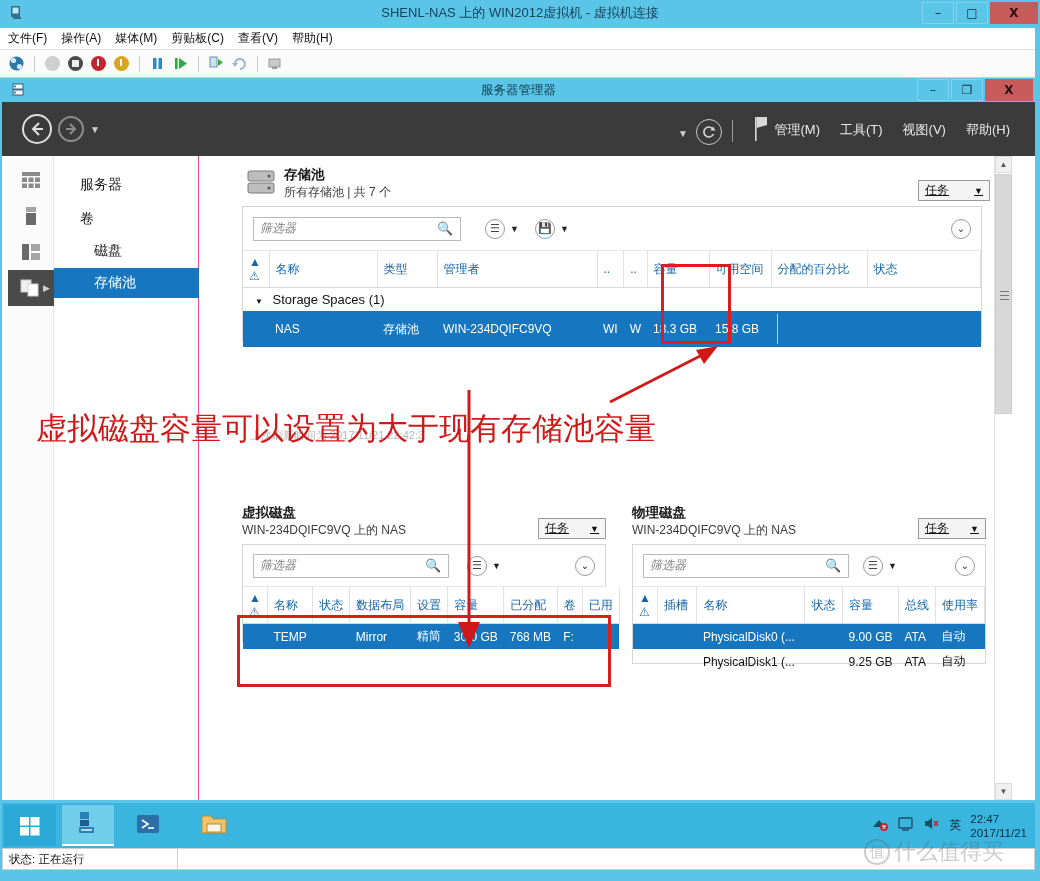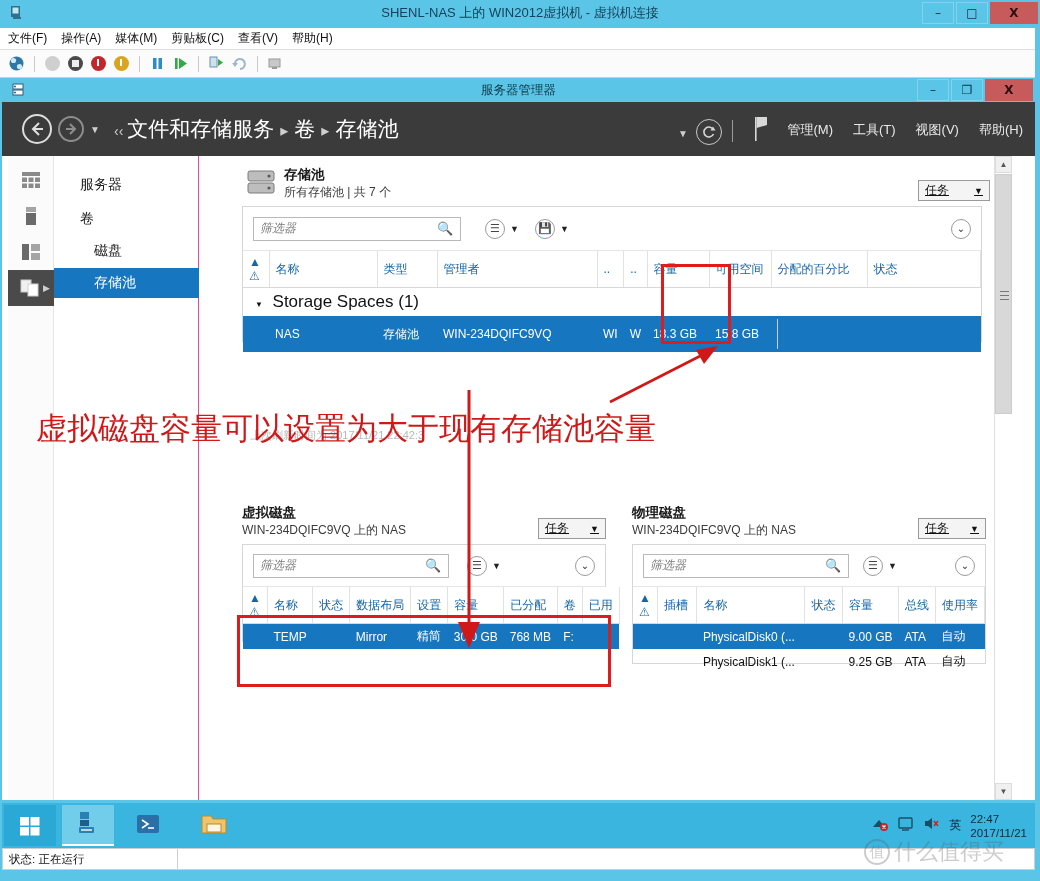--- a/index.html
+++ b/index.html
@@ -64,21 +64,21 @@
   .crumb .sep { color:#cfcfcf; font-size:16px; padding:0 6px; }
   .crumb .dots { color:#cfcfcf; font-size:14px; padding-right:4px; }
   .hdr-caret { position:absolute; left:676px; top:26px; color:#cfcfcf; font-size:10px; }
   .hdr-refresh {
     position:absolute; left:694px; top:17px; width:26px; height:26px; border-radius:50%;
     border:1.5px solid #c9c9c9; color:#d5d5d5; font-size:13px;
     display:flex; align-items:center; justify-content:center;
   }
   .hdr-div { position:absolute; left:730px; top:18px; width:1px; height:22px; background:#9a9a9a; }
   .hdr-flag { position:absolute; left:752px; top:14px; width:16px; height:26px; }
-  .hdr-menus { position:absolute; right:12px; top:19px; display:flex; gap:20px; }
+  .hdr-menus { position:absolute; right:25px; top:19px; display:flex; gap:20px; }
   .hdr-menus span { color:#e8e8e8; font-size:13px; white-space:nowrap; }
 
   
   .sm-body { position:absolute; left:0; top:78px; width:1033px; height:644px; background:#ffffff; }
   .rail { position:absolute; left:6px; top:0; width:46px; height:644px; background:#fbfbfb; border-right:1px solid #e6e6e6;}
   .rail-item { position:absolute; left:0; width:46px; height:36px; display:flex; align-items:center; justify-content:center; }
   .rail-item.sel { background:#4a4a4a; }
   .rail-arrow { position:absolute; right:4px; top:13px; color:#cfcfcf; font-size:9px;}
 
   .navlist { position:absolute; left:52px; top:0; width:145px; height:644px; background:#ffffff; border-right:1px solid #ec4899; }
@@ -274,23 +274,20 @@
       </div>
       <div class="nav-fwd">
         <svg width="14" height="12" viewBox="0 0 14 12">
             <path d="M6 1 L11 6 L6 11" stroke="#8d8d8d" stroke-width="2" fill="none"></path>
             <line x1="2" y1="6" x2="11" y2="6" stroke="#8d8d8d" stroke-width="2"></line>
           </svg>
       </div>
       <span class="nav-caret" style="font-size:0;">chevron-down-icon</span>
       <span class="nav-caret">▼</span>
 
-      <div class="crumb">
-        <span class="dots">‹‹</span><span>文件和存储服务</span><span class="sep">▸</span><span>卷</span><span class="sep">▸</span><span>存储池</span>
-      </div>
 
       <span class="hdr-caret">▼</span>
       <div class="hdr-refresh">
         <svg width="16" height="16" viewBox="0 0 16 16">
           <path d="M12.5 6 A5 5 0 1 0 12.5 10" stroke="#d5d5d5" stroke-width="1.6" fill="none"></path>
           <polygon points="12,2.5 14.5,6.5 9.5,6.5" fill="#d5d5d5"></polygon>
         </svg>
       </div>
       <div class="hdr-div"></div>
       <span class="hdr-flag">
@@ -404,21 +401,21 @@
                 <th style="width:22px;">..</th>
                 <th style="width:62px;">容量</th>
                 <th style="width:62px;">可用空间</th>
                 <th style="width:96px;">分配的百分比</th>
                 <th>状态</th>
               </tr>
                 </thead>
               <tbody>
                 <tr class="group">
                   <td colspan="10"><span style="font-size:8px;">▼</span>
-                    <span style="padding-left:6px;font-size:17px;">Storage Spaces (1)</span></td>
+                    <span style="padding-left:6px;font-size:13px;">Storage Spaces (1)</span></td>
                 </tr>
                 <tr class="sel">
                   <td></td>
                   <td>NAS</td>
                   <td>存储池</td>
                   <td>WIN-234DQIFC9VQ</td>
                   <td>WI</td>
                   <td>W</td>
                   <td>18.3 GB</td>
                   <td>15.8 GB</td>

